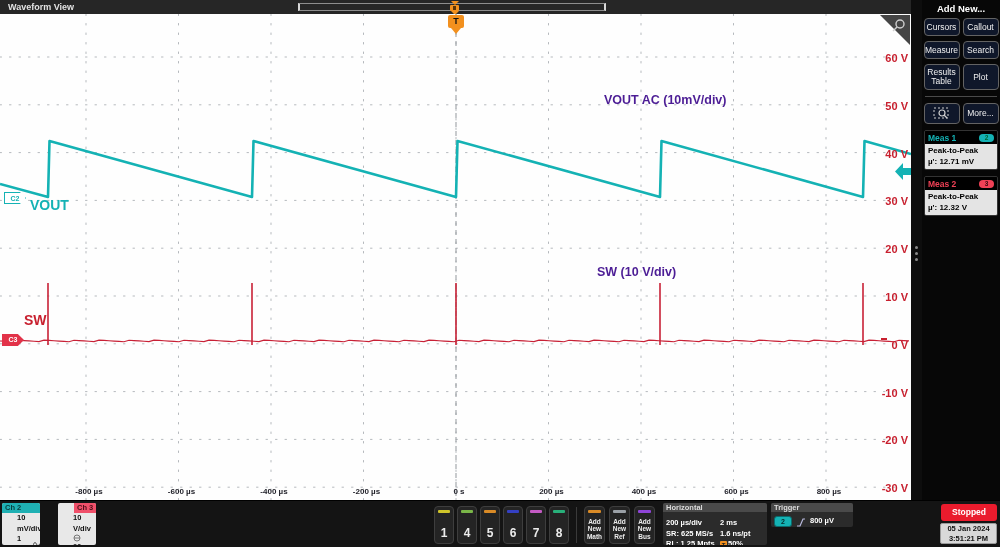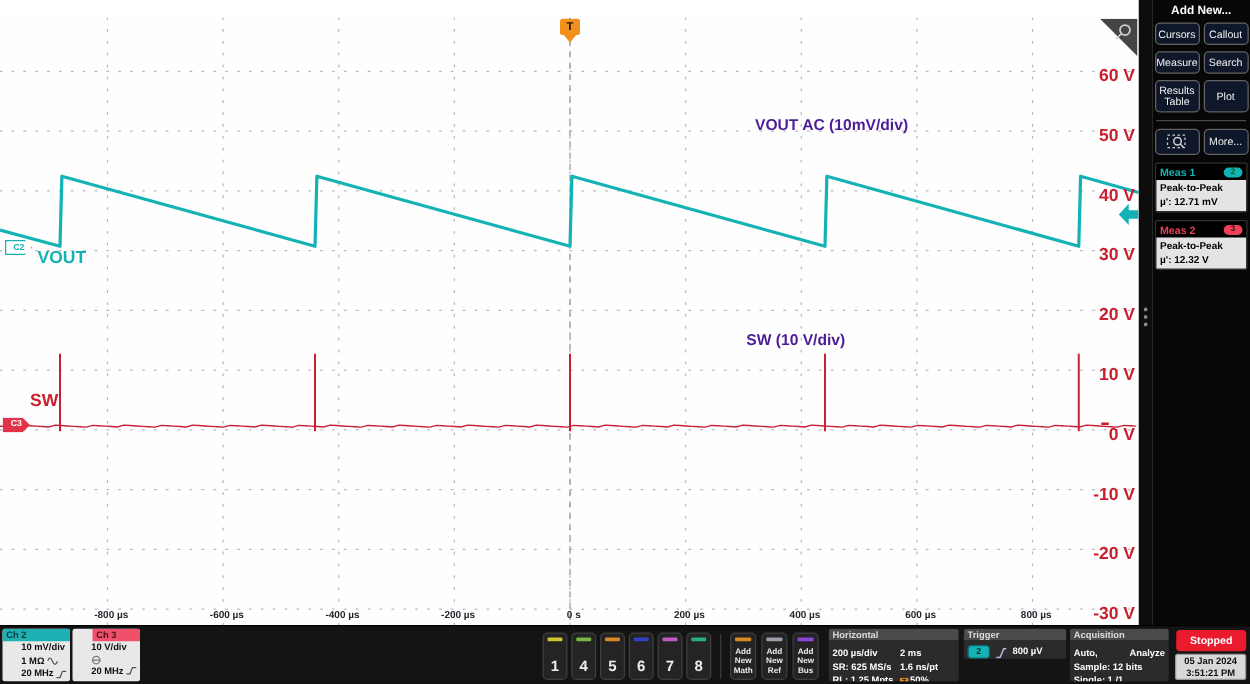--- a/index.html
+++ b/index.html
@@ -20,21 +20,21 @@
   .pan-marker .box{position:absolute;left:1px;top:4px;width:9px;height:6px;background:#f2901e;border-radius:1px;}
   .pan-marker .box i{position:absolute;left:3px;top:1px;width:3px;height:4px;background:#5a3408;}
 
   #tflag{left:448px;top:15px;width:16px;height:13px;background:#f2901e;border-radius:2px;
     color:#111;font-size:9px;font-weight:bold;text-align:center;line-height:13px;}
   #tflag:after{content:"";position:absolute;left:3px;top:13px;border-left:5px solid transparent;
     border-right:5px solid transparent;border-top:6px solid #f2901e;}
 
   #grat{left:0;top:14px;width:911px;height:486px;background:#fefefe;overflow:hidden;}
   #wave-svg{position:absolute;left:0;top:0;}
-  .ylab{position:absolute;width:40px;text-align:right;font-size:14px;font-weight:bold;color:#c8202f;}
+  .ylab{position:absolute;width:40px;text-align:right;font-size:11px;font-weight:bold;color:#c8202f;}
   .xlab{position:absolute;width:62px;text-align:center;font-size:8px;font-weight:bold;color:#24242c;}
   .anno{position:absolute;font-size:12.5px;font-weight:600;color:#4c1d95;}
   .tracelab{position:absolute;font-size:14px;font-weight:bold;}
   .chtag{position:absolute;font-size:7px;font-weight:bold;width:22px;height:12px;line-height:12px;text-align:center;
     clip-path:polygon(0 0,72% 0,100% 50%,72% 100%,0 100%);}
   #c2tag{background:#fff;color:#14b2b4;border:1px solid #14b2b4;box-sizing:border-box;}
   #c3tag{background:#e23349;color:#fff;}
   #corner-zoom{right:1px;top:1px;}
   #ch2-arrow{left:895px;top:149px;width:16px;height:17px;background:#14b2b4;
     clip-path:polygon(0 50%,50% 0,50% 30%,100% 30%,100% 70%,50% 70%,50% 100%);}
@@ -53,21 +53,21 @@
   .sb-div{height:1px;background:#4a4a4a;margin:6px 3px;}
   .meas-card{margin:6px 2px 0 2px;border:1px solid #333;border-radius:2px;overflow:hidden;}
   .meas-head{background:#000;display:flex;justify-content:space-between;align-items:center;
     padding:1px 3px;font-size:8.5px;font-weight:bold;height:11px;}
   .meas-pill{width:15px;height:8px;border-radius:4px;font-size:6.5px;font-weight:bold;color:#063;
     text-align:center;line-height:8px;}
   .meas-body{background:#e4e4e4;color:#000;font-size:8px;font-weight:bold;line-height:11px;padding:1px 3px 2px 3px;}
 
   
   #bottombar{left:0;top:500px;width:1000px;height:47px;background:#141414;border-top:1px solid #000;}
-  .chcard{position:absolute;top:2px;width:54px;height:42px;background:#e8e8e8;border-radius:2px;overflow:hidden;}
+  .chcard{position:absolute;top:2px;width:38px;height:42px;background:#e8e8e8;border-radius:2px;overflow:hidden;}
   .chcard .hd{height:10px;font-size:7.5px;font-weight:bold;padding-left:3px;line-height:10px;}
   .chcard .rw{font-size:7.5px;font-weight:bold;color:#101010;padding-left:15px;line-height:10.5px;display:flex;align-items:center;gap:2px;}
   .chbtn{position:absolute;top:5px;width:20px;height:38px;background:#242424;border:1px solid #3e3e3e;
     border-radius:4px;color:#ececec;font-size:12px;font-weight:bold;text-align:center;line-height:52px;box-sizing:border-box;}
   .chbtn .stripe,.addbtn .stripe{position:absolute;left:3px;right:3px;top:3px;height:3px;border-radius:1px;}
   .addbtn{position:absolute;top:5px;width:21px;height:38px;background:#242424;border:1px solid #3e3e3e;
     border-radius:4px;color:#ececec;font-size:6.5px;font-weight:bold;text-align:center;line-height:7.5px;
     display:flex;align-items:flex-end;justify-content:center;padding-bottom:3px;box-sizing:border-box;}
   .vdiv{position:absolute;top:6px;width:1px;height:36px;background:#3a3a3a;}
   .panel{position:absolute;top:2px;background:#2b2b2b;border-radius:2px;overflow:hidden;}
@@ -83,20 +83,32 @@
     color:#fff;font-size:8.5px;font-weight:bold;text-align:center;line-height:17px;}
   #datetime{position:absolute;left:940px;top:22px;width:57px;height:21px;background:#d8d8d8;border:1px solid #9a9a9a;
     border-radius:2px;color:#111;font-size:7.5px;font-weight:bold;text-align:center;line-height:10px;box-sizing:border-box;}
 </style>
 </head>
 <body>
 
 <div id="scope">
 
   <div id="wfarea" class="abs">
+    <div id="titlebar" class="abs">
+      <span>Waveform View</span>
+      <div id="panbar" class="abs">
+        <div class="pan-marker">
+          <span class="tri-up"></span>
+          <span class="box">
+              <i></i>
+            </span>
+          <span class="tri-dn"></span>
+        </div>
+      </div>
+    </div>
 
     <div id="grat" class="abs">
       <svg id="wave-svg" width="911" height="486">
           <line x1="86" y1="0" x2="86" y2="486" stroke="#b5b9bd" stroke-width="1" stroke-dasharray="1.5 8" stroke-linecap="round"></line>
           <line x1="178.5" y1="0" x2="178.5" y2="486" stroke="#b5b9bd" stroke-width="1" stroke-dasharray="1.5 8" stroke-linecap="round"></line>
           <line x1="271" y1="0" x2="271" y2="486" stroke="#b5b9bd" stroke-width="1" stroke-dasharray="1.5 8" stroke-linecap="round"></line>
           <line x1="363.5" y1="0" x2="363.5" y2="486" stroke="#b5b9bd" stroke-width="1" stroke-dasharray="1.5 8" stroke-linecap="round"></line>
           <line x1="456" y1="0" x2="456" y2="486" stroke="#b5b9bd" stroke-width="1" stroke-dasharray="1.5 8" stroke-linecap="round"></line>
           <line x1="548.5" y1="0" x2="548.5" y2="486" stroke="#b5b9bd" stroke-width="1" stroke-dasharray="1.5 8" stroke-linecap="round"></line>
           <line x1="641" y1="0" x2="641" y2="486" stroke="#b5b9bd" stroke-width="1" stroke-dasharray="1.5 8" stroke-linecap="round"></line>
@@ -310,31 +322,20 @@
       <div class="hd">Trigger</div>
       <div class="bd" style="display:flex;align-items:center;gap:4px;padding-top:4px;">
         <span class="src-pill">2</span>
         <svg width="10" height="10">
           <polyline points="1,9 4,9 7,2 9,2" fill="none" stroke="#b9bade" stroke-width="1.2"></polyline>
         </svg>
         <span>800 µV</span>
       </div>
     </div>
 
-    <div class="panel" style="left:856px;width:79px;height:42px;">
-      <div class="hd">Acquisition</div>
-      <div class="bd">
-        <div class="cols">
-            <span>Auto,</span>
-          <span style="margin-left:auto;">Analyze</span>
-          </div>
-        <div>Sample: 12 bits</div>
-        <div>Single: 1 /1</div>
-      </div>
-    </div>
 
     <div id="stopped">Stopped</div>
     <div id="datetime">
       <div>05 Jan 2024</div>
       <div>3:51:21 PM</div>
     </div>
   </div>
 </div>
 
 </body></html>

